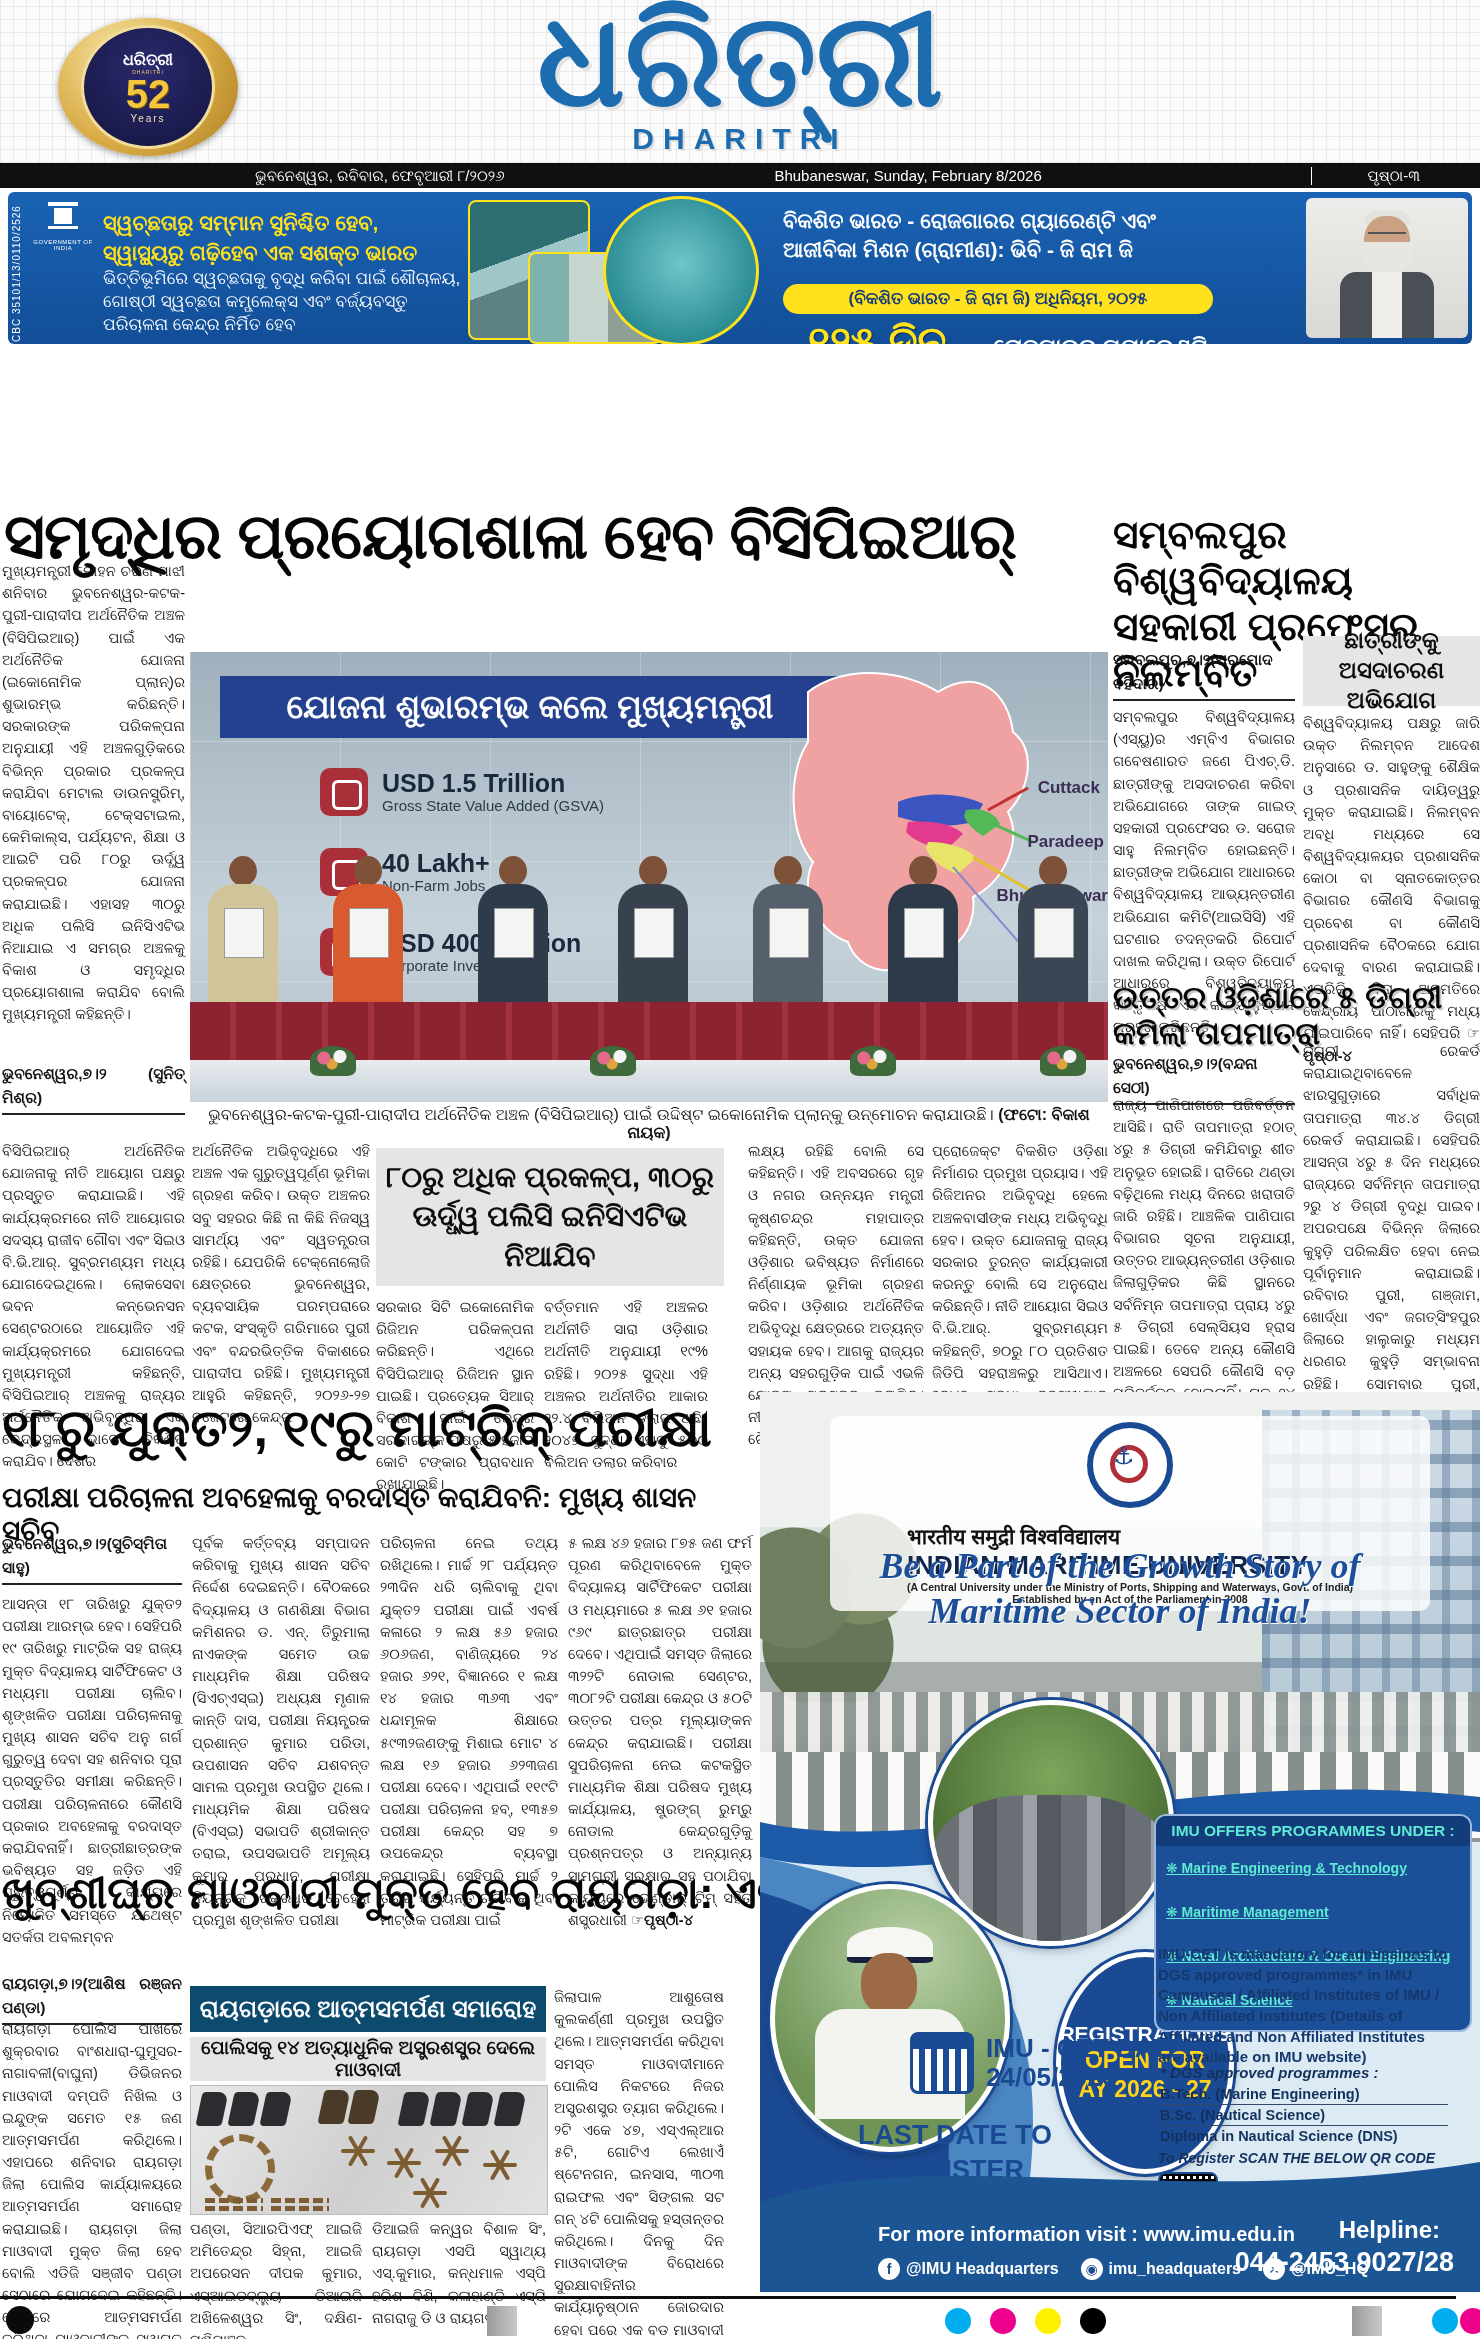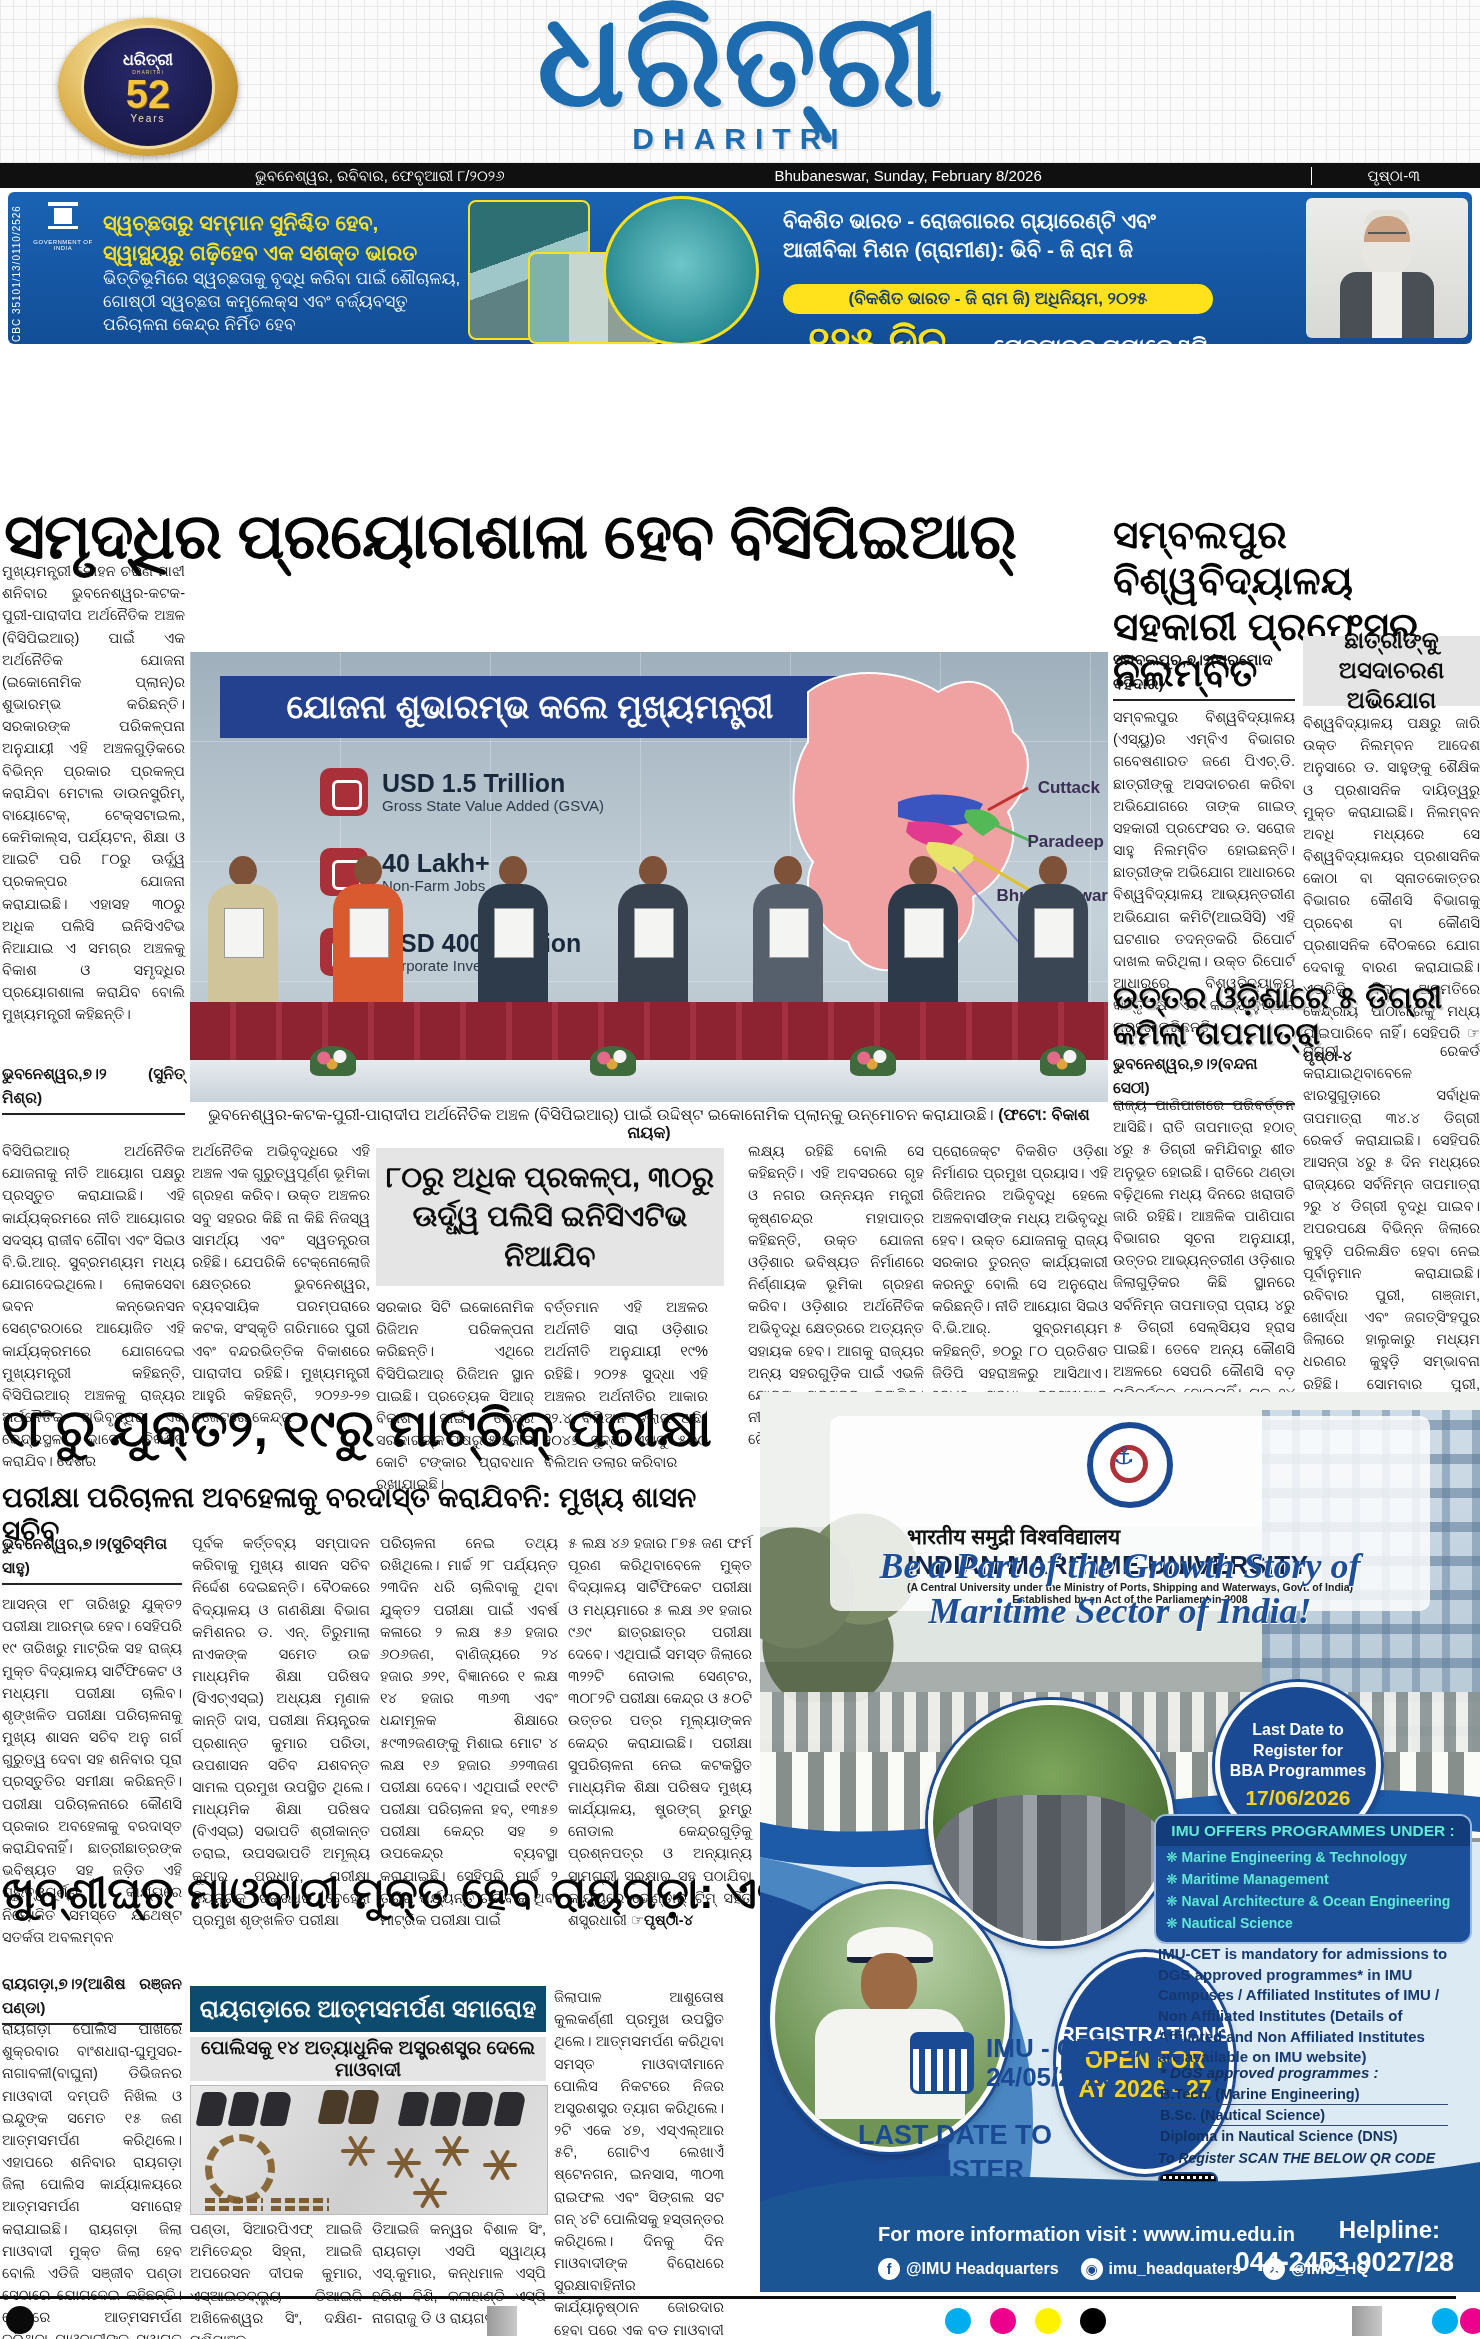--- a/index.html
+++ b/index.html
@@ -149,21 +149,21 @@
   .c-woman .cap{position:absolute;left:72px;top:38px;width:86px;height:30px;border-radius:50% 50% 10% 10%;background:#f6f6f3;border-bottom:6px solid #16203a;}
   .c-woman .face{position:absolute;left:86px;top:64px;width:56px;height:62px;border-radius:45%;background:#9c6a44;}
   .c-woman .shirt{position:absolute;left:40px;top:120px;width:150px;height:110px;border-radius:30px 30px 0 0;background:#f3f3ef;}
   .c-reg{background:#1b4a94;display:flex;flex-direction:column;align-items:center;justify-content:center;text-align:center;}
   .c-reg .r1{font-size:21px;font-weight:900;color:#fff;}
   .c-reg .r2{font-size:23px;font-weight:900;color:#ffd21c;line-height:1.25;}
   .imu-offers{position:absolute;left:394px;top:422px;width:314px;background:#1b4f97;border:2px solid #9db9dd;
     border-radius:12px;color:#5eead4;padding-bottom:8px;}
   .imu-offers .t{background:#123c7a;border-radius:10px 10px 0 0;text-align:center;font-weight:900;
     font-size:15.5px;padding:6px 4px;}
-  .imu-offers .it{font-size:14px;font-weight:600;padding:3px 10px;}
+  .imu-offers .it{font-size:14px;font-weight:600;padding:14px 10px;text-decoration:underline;}
   .imu-mand{position:absolute;left:398px;top:552px;width:292px;font-size:15px;font-weight:700;
     color:#15386e;line-height:1.38;}
   .imu-dgs{position:absolute;left:400px;top:672px;width:288px;color:#12315e;}
   .imu-dgs .t{font-size:15px;font-weight:900;font-style:italic;margin-bottom:3px;}
   .imu-dgs .it{font-size:14.5px;font-weight:700;padding:2px 0;border-bottom:1px solid #33486e;}
   .imu-qrtitle{position:absolute;left:398px;top:758px;width:300px;font-size:14px;font-weight:900;
     font-style:italic;color:#12315e;}
   .qrblock{position:absolute;left:398px;display:flex;gap:10px;align-items:center;}
   .qr{width:56px;height:56px;border:2px solid #1b4a94;border-radius:8px;background:
       repeating-linear-gradient(0deg,#000 0 3px,transparent 3px 6px),
@@ -441,26 +441,20 @@
         <div class="imu-sub" style="text-align:center;">Established by an Act of the Parliament in 2008</div>
       </span>
     </div>
     <div class="imu-slogan">
       <div>Be a Part of the Growth Story of</div>
       <div>Maritime Sector of India!</div>
     </div>
     <div class="imu-circle c-students" style="left:168px;top:308px;width:236px;height:236px;">
       <div class="grp"></div>
     </div>
-    <div class="imu-circle c-bba" style="left:455px;top:290px;width:156px;height:156px;">
-      <span class="l">Last Date to</span>
-      <span class="l">Register for</span>
-      <span class="l">BBA Programmes</span>
-      <span class="d">17/06/2026</span>
-    </div>
     <div class="imu-circle c-woman" style="left:10px;top:492px;width:230px;height:258px;">
       <div class="cap"></div>
       <div class="face"></div>
       <div class="shirt"></div>
     </div>
     <div class="imu-circle c-reg" style="left:296px;top:560px;width:168px;height:212px;border-radius:50%;">
       <span class="r1">REGISTRATIONS</span>
       <span class="r2">OPEN FOR</span>
       <span class="r2">AY 2026 - 27</span>
     </div>

